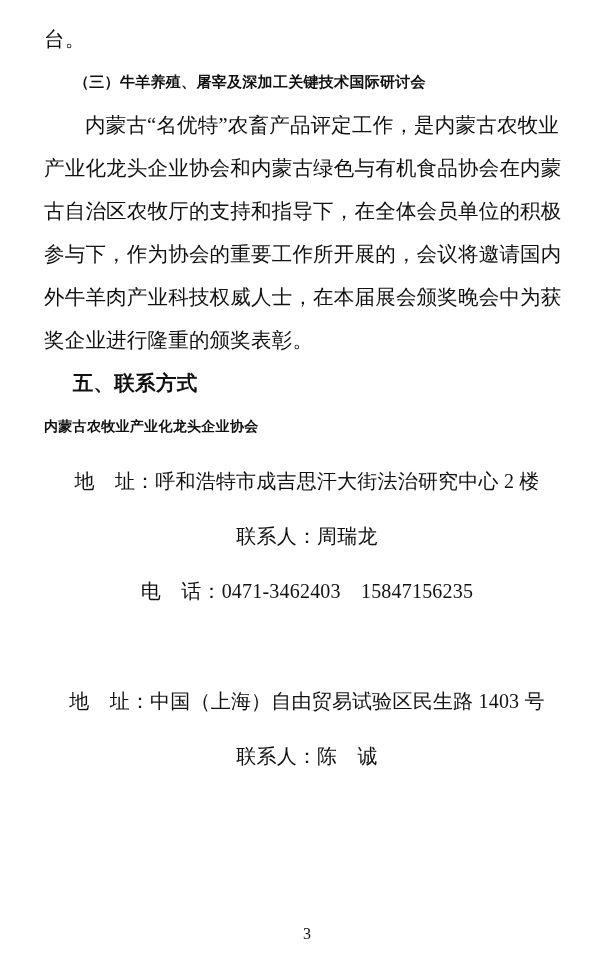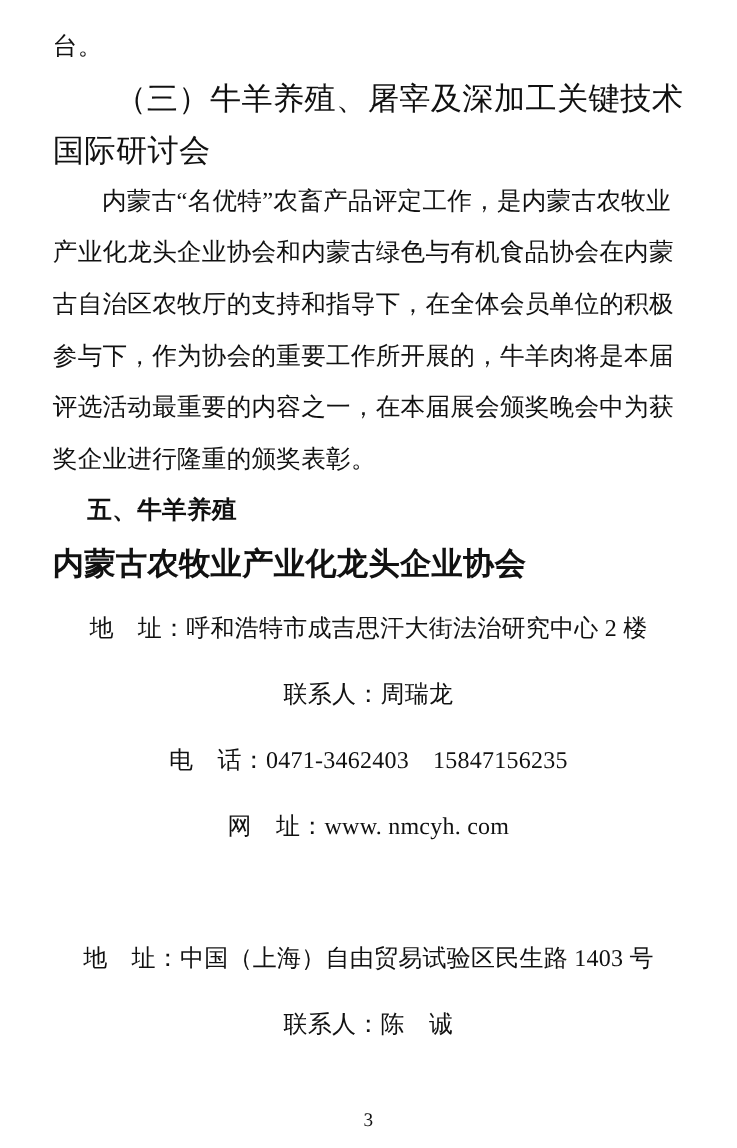--- a/index.html
+++ b/index.html
@@ -28,38 +28,38 @@
     letter-spacing: 0.2px;
     white-space: pre-wrap;
   }
   .para {
     margin: 0;
   }
   .indent {
     text-indent: 2em;
   }
   .heading {
-    font-weight: normal;
-    font-size: 26px;
+    font-weight: bold;
+    font-size: 15px;
     line-height: 43px;
     text-indent: 2em;
     margin: 0;
     letter-spacing: 0.3px;
   }
   .sub-heading {
     font-weight: bold;
     font-size: 20.5px;
     line-height: 43px;
     text-indent: 1.4em;
     margin: 0;
     letter-spacing: 0.3px;
   }
   .org-name {
     font-weight: bold;
-    font-size: 26px;
+    font-size: 14px;
     line-height: 43px;
     margin: 0;
     letter-spacing: 0.3px;
   }
   .contact-line {
     font-size: 20px;
     line-height: 43px;
     margin: 12px;
     letter-spacing: 0.2px;
     white-space: pre;
@@ -89,33 +89,32 @@
 <body>
 
 <div class="page">
 
   <p class="line para">台。</p>
 
   <h2 class="heading">（三）牛羊养殖、屠宰及深加工关键技术国际研讨会</h2>
 
 
 
-  <p class="line para indent">内蒙古“名优特”农畜产品评定工作，是内蒙古农牧业产业化龙头企业协会和内蒙古绿色与有机食品协会在内蒙古自治区农牧厅的支持和指导下，在全体会员单位的积极参与下，作为协会的重要工作所开展的，牛羊肉将是本届评选活动最重要的内容之一，在本届展会颁奖晚会中为获奖企业进行隆重的颁奖表彰。</p>
+  <p class="line para indent">内蒙古“名优特”农畜产品评定工作，是内蒙古农牧业产业化龙头企业协会和内蒙古绿色与有机食品协会在内蒙古自治区农牧厅的支持和指导下，在全体会员单位的积极参与下，作为协会的重要工作所开展的，会议将邀请国内外牛羊肉产业科技权威人士，在本届展会颁奖晚会中为获奖企业进行隆重的颁奖表彰。</p>
 
-  <h2 class="sub-heading">五、牛羊养殖</h2>
+  <h2 class="sub-heading">五、联系方式</h2>
 
   <p class="org-name">内蒙古农牧业产业化龙头企业协会</p>
 
   <p class="contact-line"><span>地　址：</span><span>呼和浩特市成吉思汗大街法治研究中心 2 楼</span></p>
 
   <p class="contact-line"><span class="contact-label-bold">联系人：</span><span>周瑞龙</span></p>
 
   <p class="contact-line"><span>电　话：</span><span class="latin">0471-3462403　15847156235</span></p>
 
-  <p class="contact-line"><span>网　址：</span><span class="latin">www. nmcyh. com</span></p>
 
   <div class="block-gap"></div>
 
 
   <p class="contact-line"><span>地　址：</span><span>中国（上海）自由贸易试验区民生路 1403 号</span></p>
 
   <p class="contact-line"><span class="contact-label-bold">联系人：</span><span>陈　诚</span></p>
 
   <div class="page-number">3</div>
 

